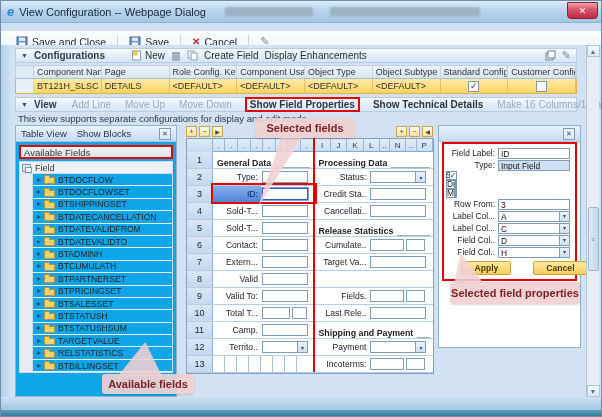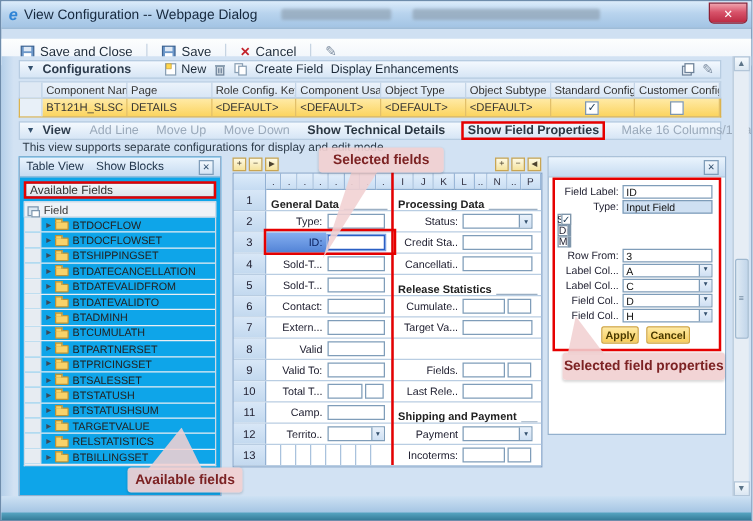--- a/index.html
+++ b/index.html
@@ -81,21 +81,21 @@
   
   .left-panel{position:absolute;left:14px;top:124px;width:162px;height:272px;
     border:1px solid #93b0cd;background:#0ea5e9;}
   .panel-head{height:16px;background:linear-gradient(#eaf4fd,#c6dbf1);border-bottom:1px solid #a8c2db;
     display:flex;align-items:center;gap:10px;padding:0 5px;font-size:9.5px;color:#23374d;}
   .panel-tab{cursor:pointer;}
   .xbtn{margin-left:auto;width:12px;height:12px;background:linear-gradient(#f2f8fd,#d5e4f4);
     border:1px solid #7f9db9;color:#33506e;font-size:7px;display:flex;align-items:center;justify-content:center;cursor:pointer;}
   .avail-head{margin:3px 3px 0 3px;height:14px;line-height:10px;background:linear-gradient(#f3f6fa,#dde4ec);
     border:2px solid #e60000;font-size:9.5px;color:#333;padding:1px 3px;}
-  .tree-head{margin:2px 3px 0 3px;height:13px;display:flex;align-items:flex-end;gap:4px;background:#eef2f7;
+  .tree-head{margin:2px 3px 0 3px;height:13px;display:flex;align-items:center;gap:4px;background:#eef2f7;
     border:1px solid #cfdae6;font-size:9px;color:#333;padding:0 2px;}
   .hier-icon{width:9px;height:8px;border:1px solid #7d96ae;background:#dce8f3;position:relative;}
   .hier-icon::after{content:"";position:absolute;left:2px;top:2px;width:5px;height:4px;background:#fff;border:1px solid #7d96ae;}
   .tree{margin:0 3px;border:1px solid #cfdae6;border-top:none;}
   .trow{display:flex;height:12.4px;border-bottom:1px solid #e9eef4;cursor:pointer;}
   .tgut{width:13px;background:#e7ecf2;border-right:1px solid #d5dde6;}
   .tmain{display:flex;align-items:center;gap:3px;padding-left:4px;flex:1;overflow:hidden;}
   .tarrow{font-size:8px;color:#3a4a5a;line-height:1;}
   .folder{width:11px;height:7px;background:#f9d269;border:1px solid #b8923a;border-radius:1px;position:relative;margin-top:2px;}
   .folder::before{content:"";position:absolute;left:-1px;top:-3px;width:4px;height:2px;background:#f9d269;border:1px solid #b8923a;border-bottom:none;}
@@ -148,21 +148,21 @@
   .plabel{width:52px;font-size:8.4px;color:#223;text-align:right;padding-right:3px;white-space:nowrap;overflow:hidden;}
   .pibox{width:72px;height:11px;border:1px solid #7f9db9;background:#fff;font-size:8.4px;color:#111;
     padding:0 2px;line-height:10px;cursor:text;overflow:hidden;}
   .pibox.ro{background:#cfe0f2;cursor:default;}
   .psel{width:72px;height:11px;border:1px solid #7f9db9;background:#fff;position:relative;font-size:8.4px;
     color:#111;padding:0 2px;line-height:10px;cursor:pointer;}
   .parrow{position:absolute;right:0;top:0;width:10px;height:9px;background:linear-gradient(#eaf2fb,#cfe0f3);
     border-left:1px solid #7f9db9;font-size:6px;color:#33506e;display:flex;align-items:center;justify-content:center;}
   .pbtns{display:flex;gap:6px;justify-content:center;padding:3px 0 2px 14px;}
   .ybtn{font-size:8.6px;font-weight:bold;color:#4a3a00;background:linear-gradient(#ffeaa2,#f7cd5c);
-    border:1px solid #cfa23a;padding:1px 2px;border-radius:2px;cursor:pointer;}
+    border:1px solid #cfa23a;padding:1px 12px;border-radius:2px;cursor:pointer;margin-left:16px;}
 
   
   .callout{position:absolute;z-index:50;background:rgba(241,208,209,.92);color:#7c2223;font-size:11px;
     font-weight:bold;display:flex;align-items:center;justify-content:center;border-radius:3px;
     box-shadow:0 1px 2px rgba(0,0,0,.15);}
   .callout-tri{position:absolute;z-index:49;background:rgba(241,208,209,.88);}
   #tri-selected-fields{left:256px;top:136px;width:58px;height:70px;clip-path:polygon(42% 0,78% 0,2% 100%);}
   #co-selected-fields{left:254px;top:117px;width:100px;height:20px;}
   #tri-properties{left:453px;top:252px;width:30px;height:31px;clip-path:polygon(22% 0,100% 100%,0 100%);}
   #co-properties{left:449px;top:281px;width:130px;height:22px;}
@@ -296,22 +296,22 @@
   </div>
 
   <div class="secbar" style="top:96px;">
     <span class="caret">▼</span>
     <span class="sectitle">View</span>
     <span style="width:8px;"></span>
     <div id="view-actions" style="display:flex;align-items:center;gap:8px;">
         <span class="vbtn dis">Add Line</span>
         <span class="vbtn dis">Move Up</span>
         <span class="vbtn dis">Move Down</span>
+        <span class="vbtn hl">Show Field Properties</span>
         <span class="vbtn">Show Technical Details</span>
-        <span class="vbtn hl">Show Field Properties</span>
         <span class="vbtn dis">Make 16 Columns/1 Panel</span>
       </div>
   </div>
 
   <div class="note">This view supports separate configurations for display and edit mode</div>
 
   <div class="left-panel">
     <div class="panel-head">
       <span class="panel-tab">Table View</span>
       <span class="panel-tab">Show Blocks</span>

